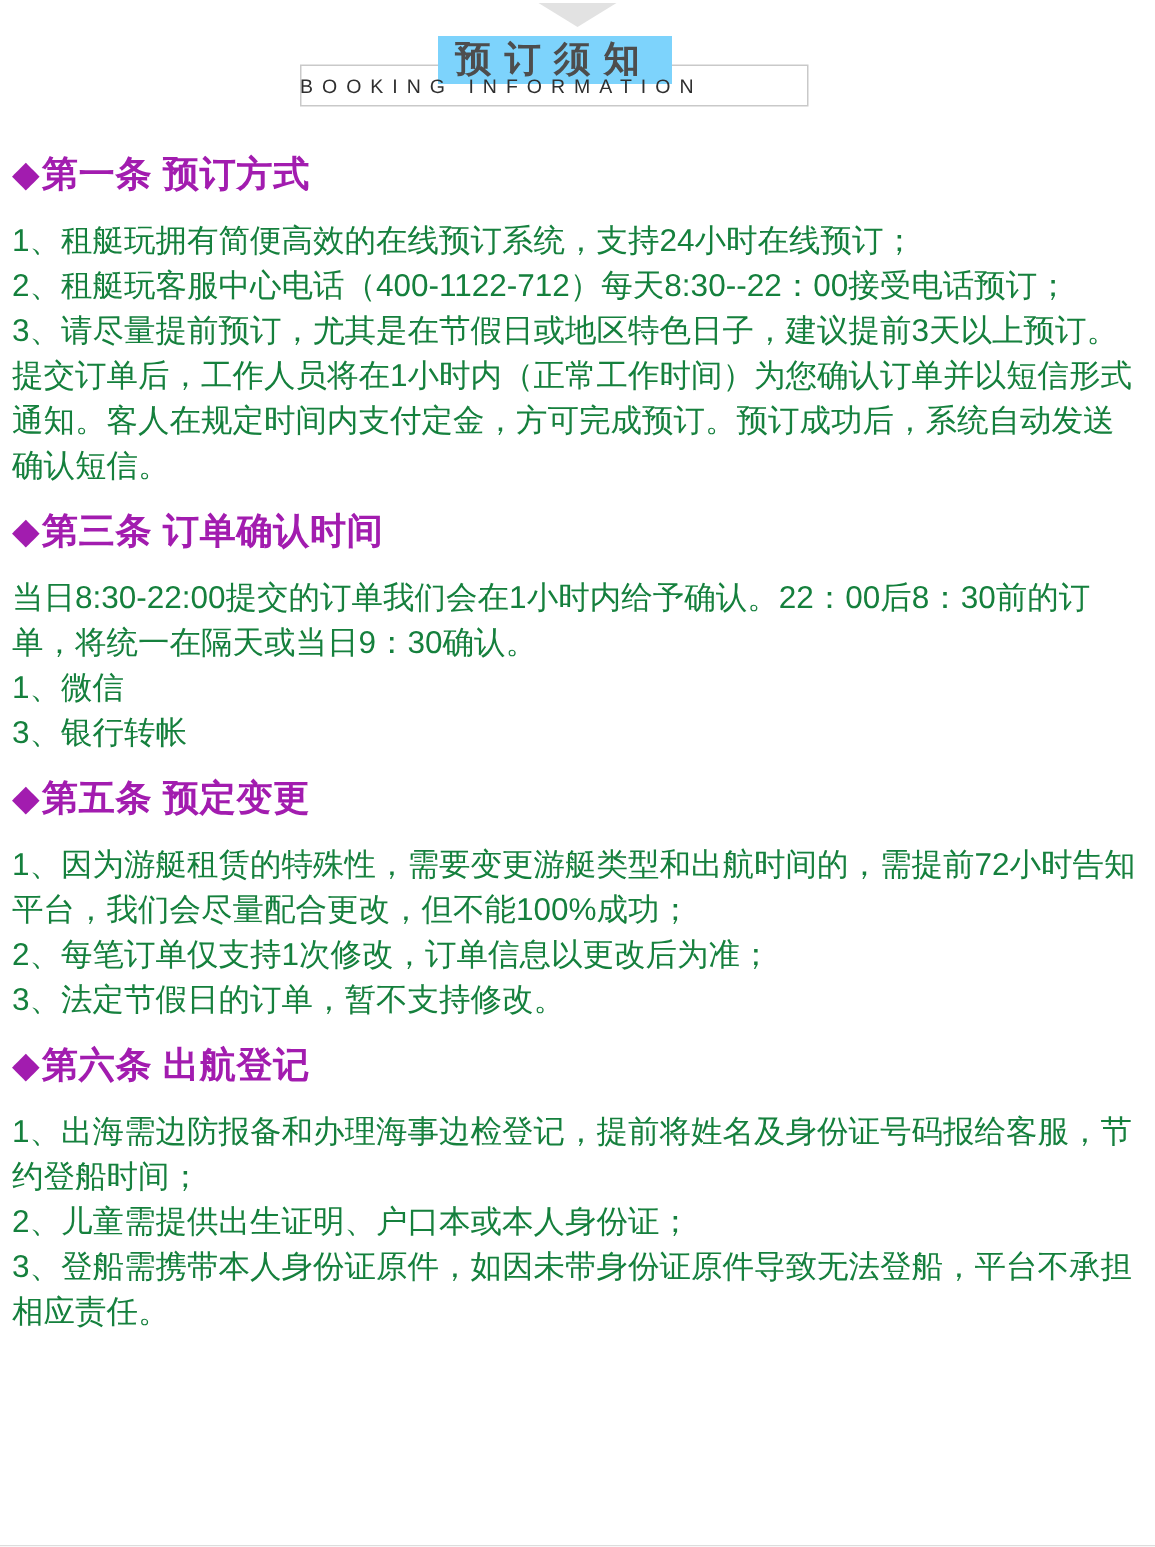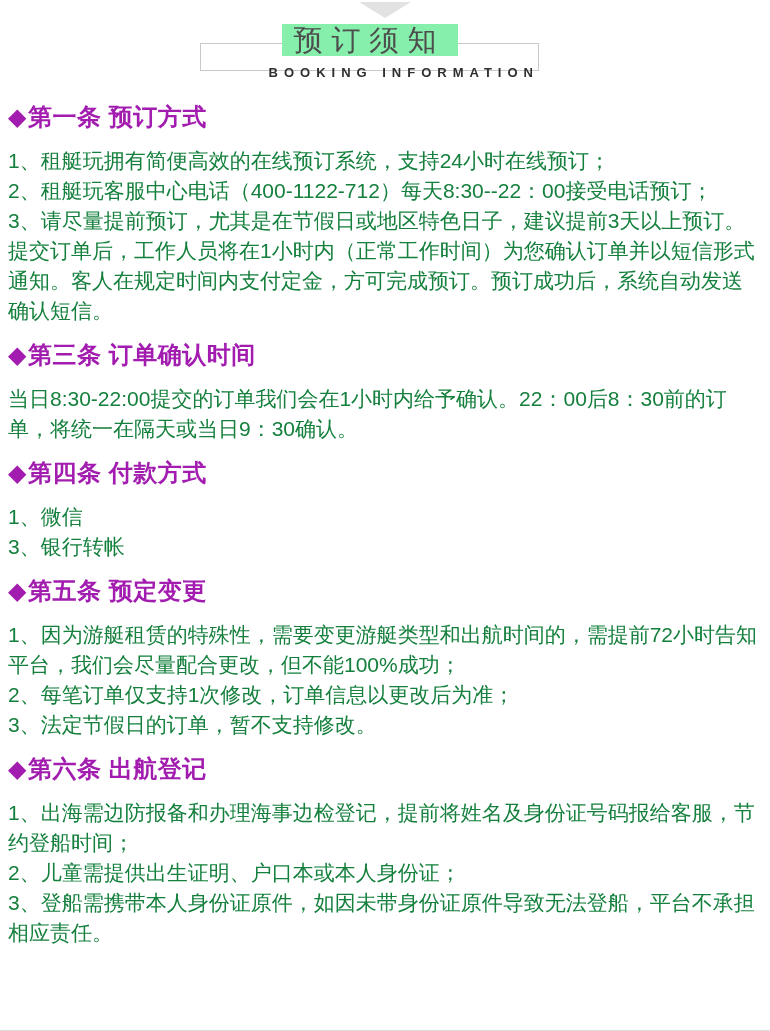--- a/index.html
+++ b/index.html
@@ -22,27 +22,27 @@
     border-right:26px solid transparent;
     border-top:16px solid #e2e2e2;
   }
   .frame{
     position:absolute;top:43px;left:200px;
     width:337px;height:26px;
     border:1px solid #c9c9c9;
   }
   .title-row{position:absolute;top:24px;left:200px;width:339px;text-align:center;}
   .title{
-    display:inline-block;background:#86efac;
+    display:inline-block;background:#7dd3fc;
     padding:0 12px;
-    font-size:29px;line-height:32px;
+    font-size:24px;line-height:32px;
     letter-spacing:9px;color:#4d4d4d;
-    white-space:nowrap;font-weight:400;
+    white-space:nowrap;font-weight:700;
   }
-  .sub-row{position:absolute;top:63px;left:200px;width:339px;text-align:right;font-weight:bold;}
+  .sub-row{position:absolute;top:49px;left:200px;width:339px;text-align:left;}
   .sub{
     display:inline-block;
     font-size:13px;line-height:14px;
     letter-spacing:6px;color:#2f2f2f;
     white-space:nowrap;
   }
   
   .content{padding:0 8px 0 8px;}
   .section h2{
     margin:14px 0 14px 0;
@@ -87,21 +87,20 @@
     <div class="section">
       <p>提交订单后，工作人员将在1小时内（正常工作时间）为您确认订单并以短信形式通知。客人在规定时间内支付定金，方可完成预订。预订成功后，系统自动发送确认短信。</p>
     </div>
 
     <div class="section">
       <h2><span class="diamond">◆</span><span>第三条 订单确认时间</span></h2>
       <p>当日8:30-22:00提交的订单我们会在1小时内给予确认。22：00后8：30前的订单，将统一在隔天或当日9：30确认。</p>
     </div>
 
     <div class="section">
-      <h2><span class="diamond">◆</span><span>第四条 付款方式</span></h2>
       <p>1、微信</p>
       <p>3、银行转帐</p>
     </div>
 
     <div class="section">
       <h2><span class="diamond">◆</span><span>第五条 预定变更</span></h2>
       <p>1、因为游艇租赁的特殊性，需要变更游艇类型和出航时间的，需提前72小时告知平台，我们会尽量配合更改，但不能100%成功；</p>
       <p>2、每笔订单仅支持1次修改，订单信息以更改后为准；</p>
       <p>3、法定节假日的订单，暂不支持修改。</p>
     </div>

